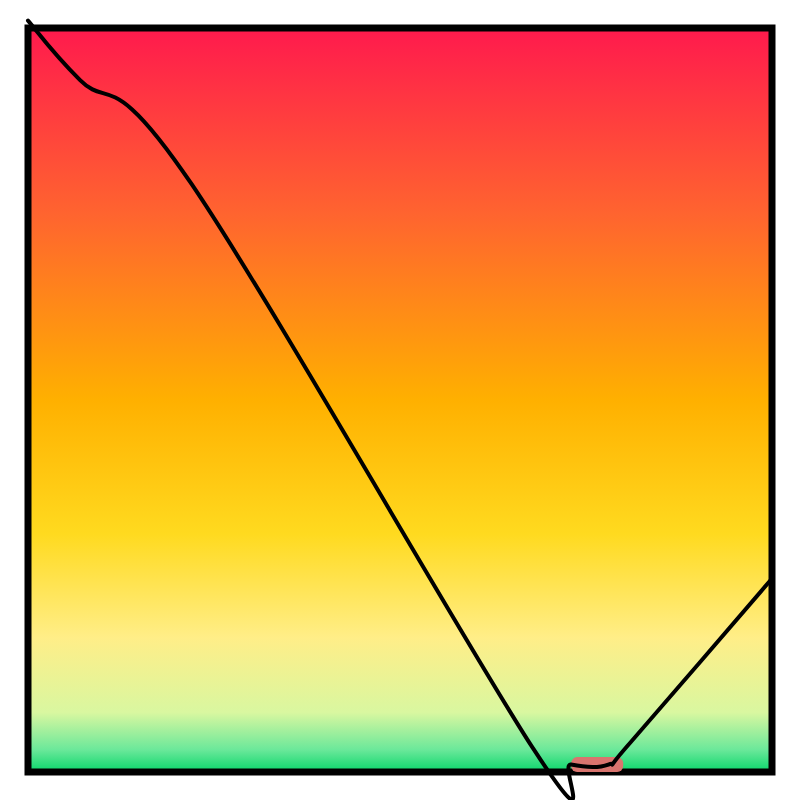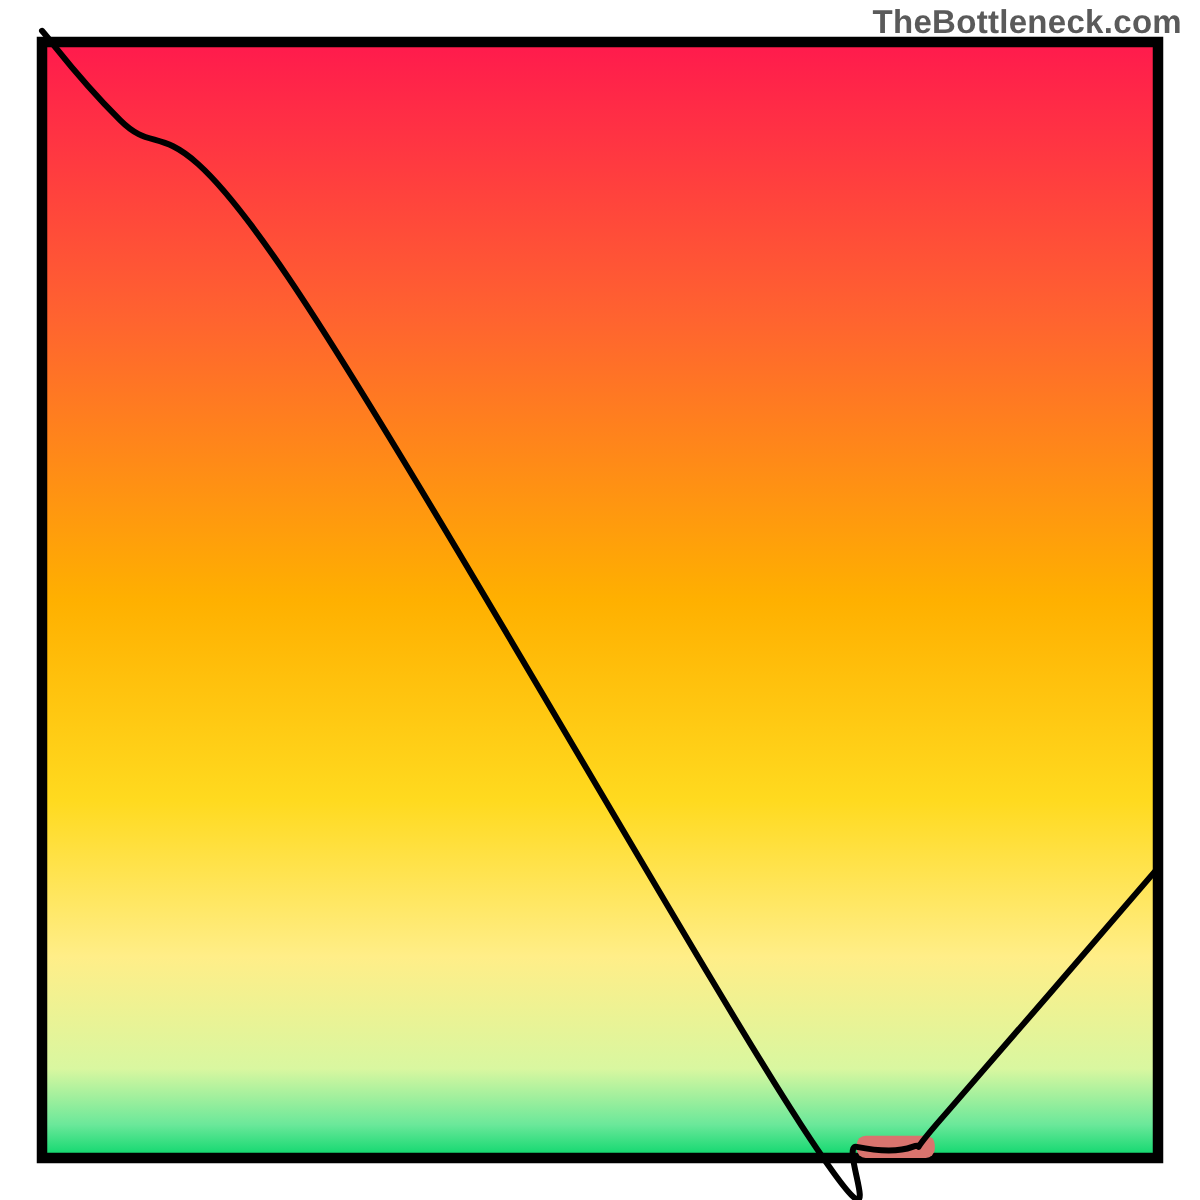--- a/index.html
+++ b/index.html
@@ -55,15 +55,14 @@
 
     <rect x="28" y="28" width="744" height="744" fill="url(#bg-grad)"></rect>
 
     <rect x="28" y="28" width="744" height="744" fill="none" stroke="#000000" stroke-width="7"></rect>
 
     <rect id="marker-rect" rx="6" ry="6" fill="#d9746e" x="571.12" width="52.08000000000004" y="757.12" height="14.879999999999995"></rect>
 
     <path id="curve-path" fill="none" stroke="#000000" stroke-width="4" stroke-linecap="round" stroke-linejoin="round" d="M 28 20.559999999999945 C 37.3744 31.27359999999994, 50.61760000000001 50.61759999999992, 80.08000000000001 80.07999999999993 C 109.54240000000001 109.54239999999993, 109.9888 63.712, 191.68 184.24 C 273.37120000000004 304.76800000000003, 465.6208000000001 645.2224, 533.9200000000001 749.68 C 602.2192000000001 854.1375999999999, 557.7280000000001 761.8815999999999, 571.12 764.56 C 584.512 767.2384, 597.6064 768.5776, 608.32 764.56 C 619.0336000000001 760.5423999999999, 601.1776 775.72, 630.64 742.24 C 660.1024 708.76, 746.5552 608.0224, 772 578.56"></path>
   </svg>
 
-  <div class="attribution">TheBottleneck.com</div>
 
 </div>
 
 </body></html>

